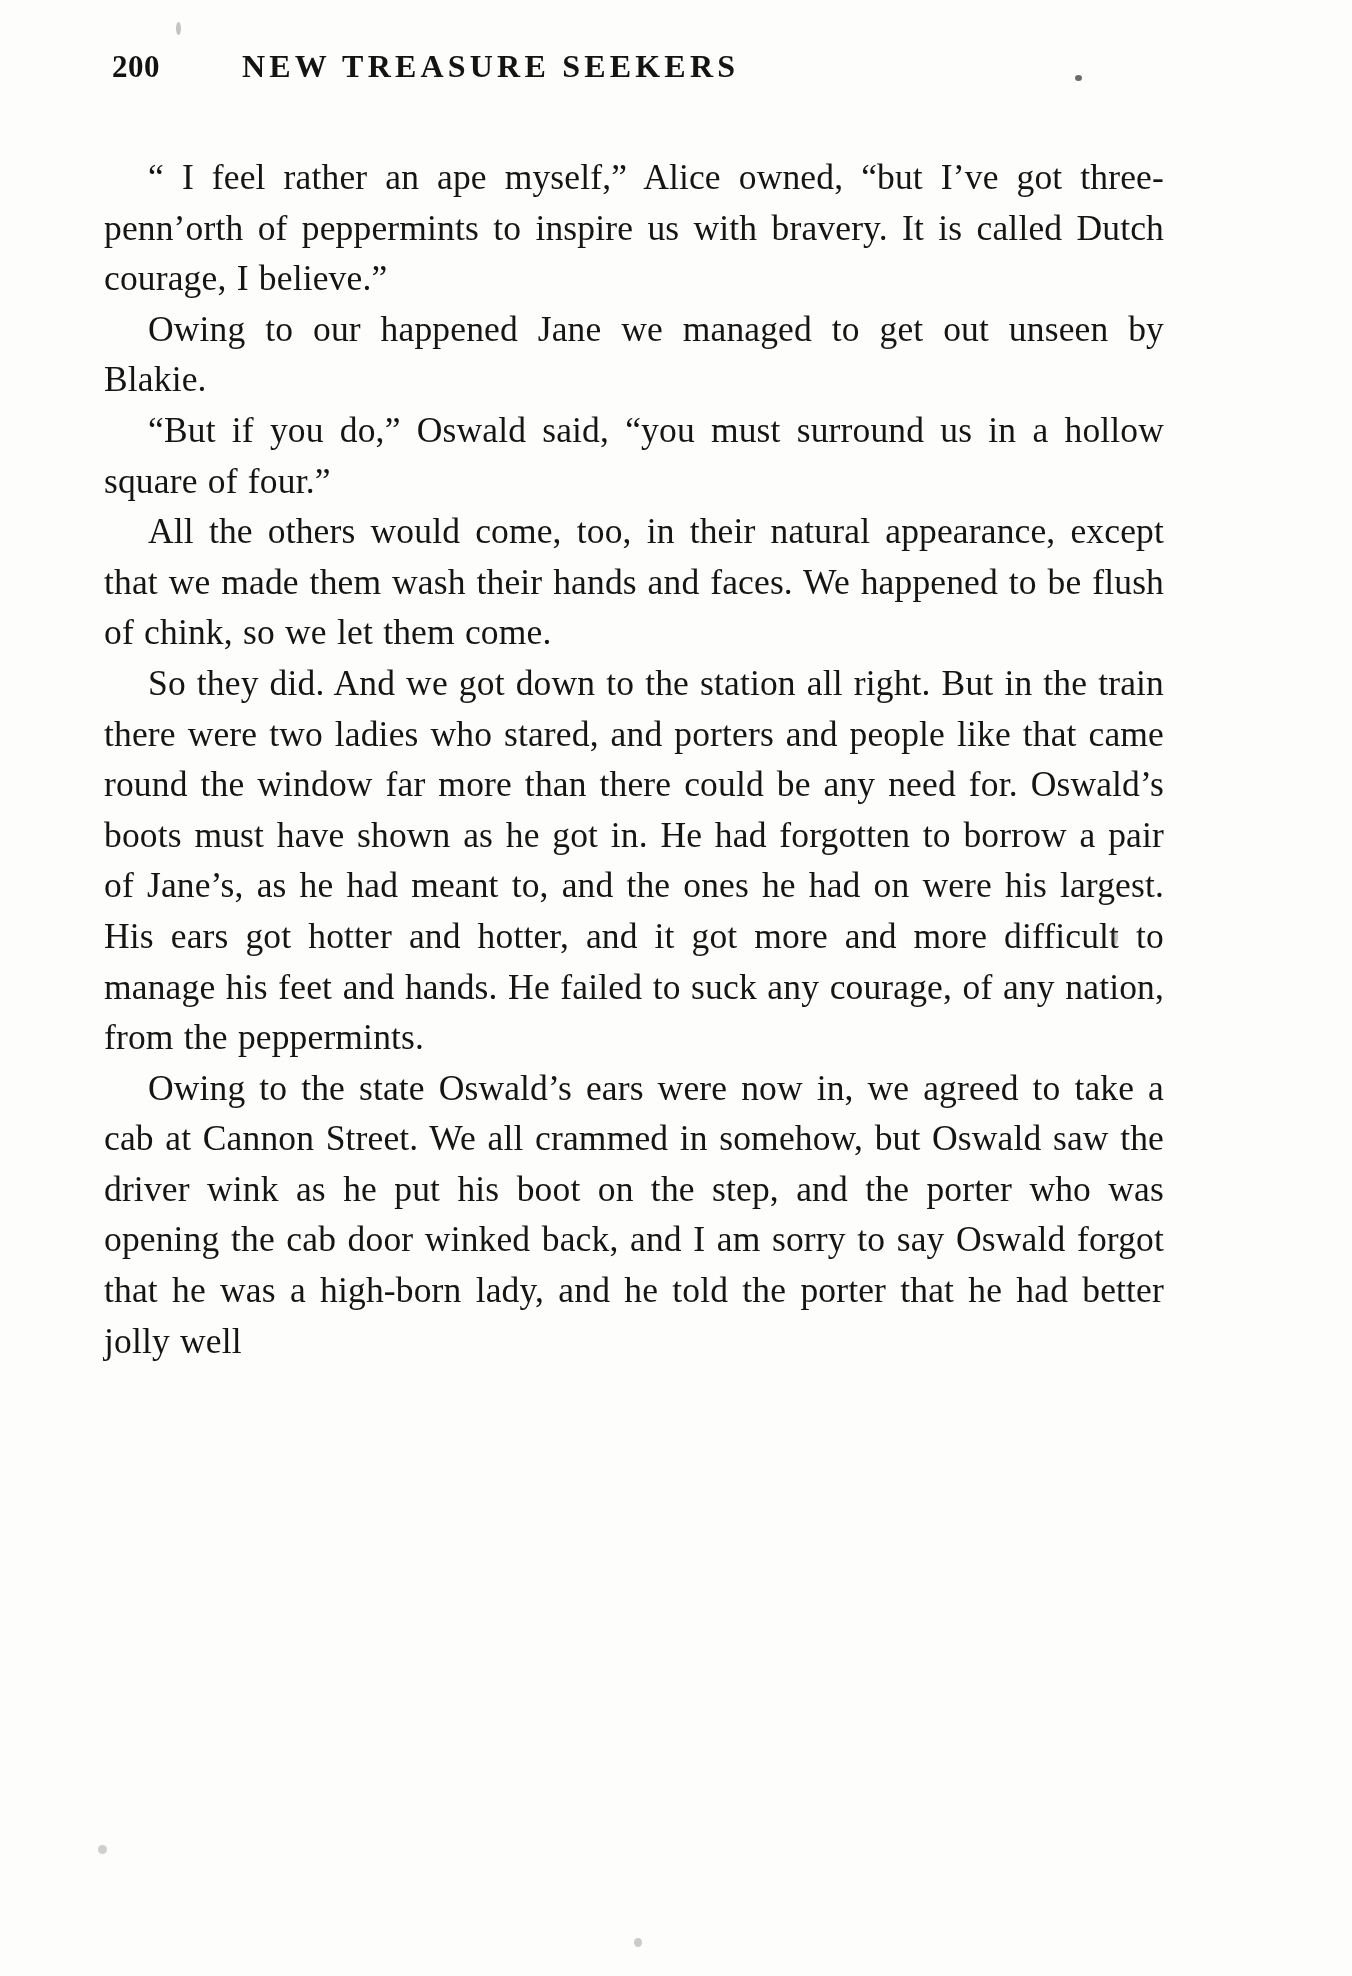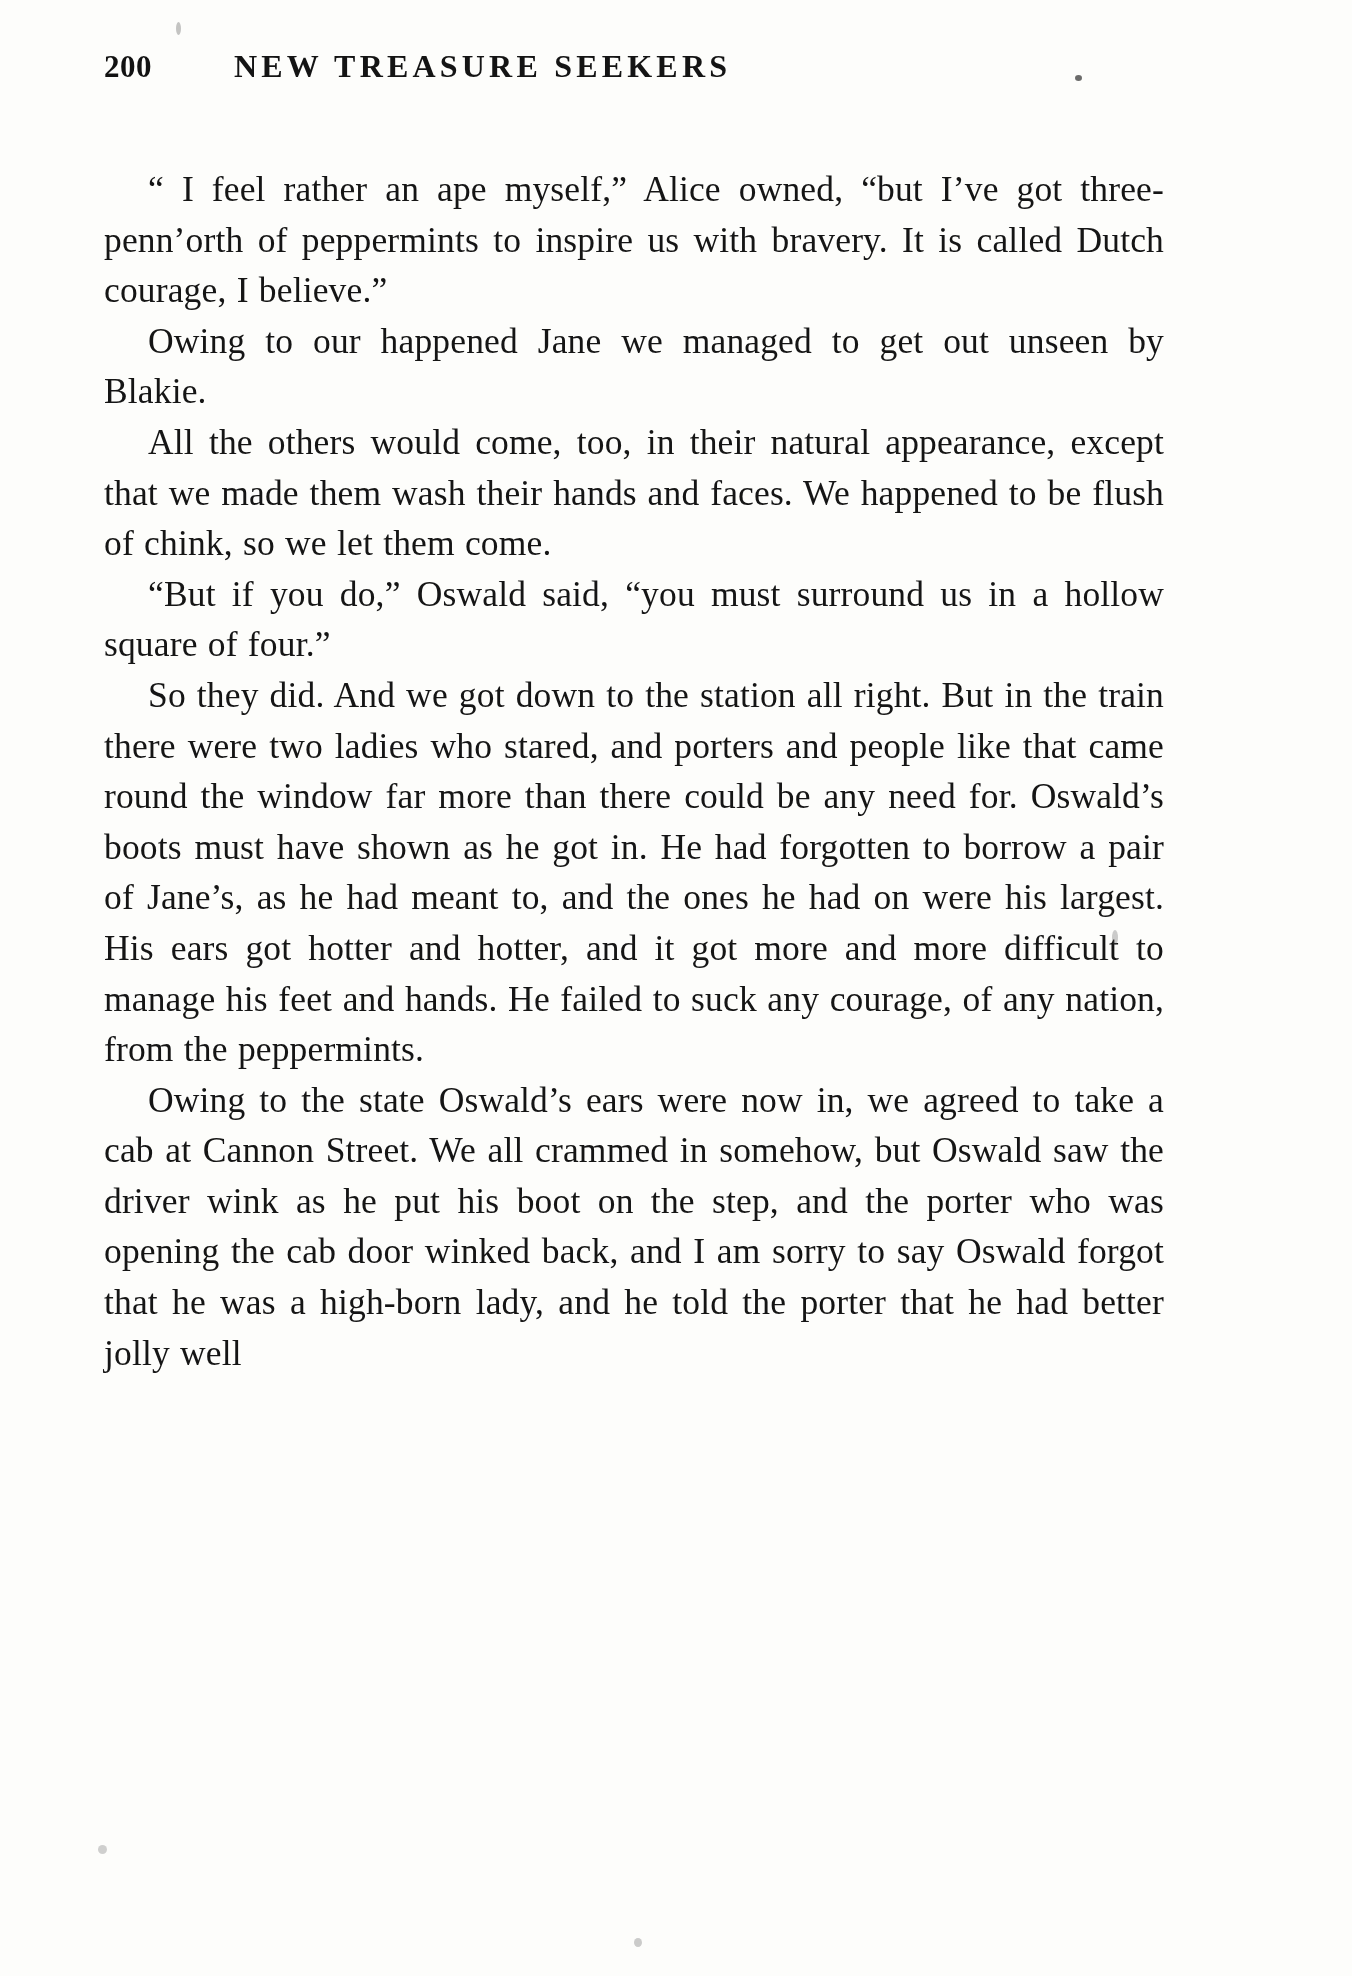--- a/index.html
+++ b/index.html
@@ -18,21 +18,21 @@
   }
   .content {
     position: absolute;
     left: 0;
     top: 0;
     width: 1352px;
     height: 1976px;
   }
   .header {
     position: absolute;
-    left: 104px;
+    left: 112px;
     top: 48px;
     width: 1000px;
     display: flex;
     align-items: baseline;
   }
   .folio {
     font-size: 31px;
     font-weight: bold;
     letter-spacing: 0.5px;
     color: #121212;
@@ -53,21 +53,20 @@
     height: 6px;
     background: #3a3a3a;
     border-radius: 50%;
     opacity: 0.75;
   }
   .body-text {
     position: absolute;
     left: 104px;
     top: 152px;
     width: 1060px;
-    margin-top: 12px;
   }
   p.para {
     margin: 0;
     font-size: 35.5px;
     line-height: 50.6px;
     text-align: justify;
     text-indent: 44px;
     letter-spacing: 0.15px;
     word-spacing: 1.2px;
     color: #151515;
@@ -95,22 +94,22 @@
 
     <div class="header">
       <span class="folio">200</span>
       <span class="running-title">NEW TREASURE SEEKERS</span>
     </div>
     <div class="header-mark"></div>
 
     <div class="body-text">
       <p class="para">“ I feel rather an ape myself,” Alice owned, “but I’ve got three-penn’orth of peppermints to inspire us with bravery.  It is called Dutch courage, I believe.”</p>
       <p class="para">Owing to our happened Jane we managed to get out unseen by Blakie.</p>
+      <p class="para">“But if you do,” Oswald said, “you must surround us in a hollow square of four.”</p>
       <p class="para">All the others would come, too, in their natural appearance, except that we made them wash their hands and faces.  We happened to be flush of chink, so we let them come.</p>
-      <p class="para">“But if you do,” Oswald said, “you must surround us in a hollow square of four.”</p>
       <p class="para">So they did.  And we got down to the station all right.  But in the train there were two ladies who stared, and porters and people like that came round the window far more than there could be any need for.  Oswald’s boots must have shown as he got in.  He had forgotten to borrow a pair of Jane’s, as he had meant to, and the ones he had on were his largest.  His ears got hotter and hotter, and it got more and more difficult to manage his feet and hands.  He failed to suck any courage, of any nation, from the peppermints.</p>
       <p class="para last">Owing to the state Oswald’s ears were now in, we agreed to take a cab at Cannon Street. We all crammed in somehow, but Oswald saw the driver wink as he put his boot on the step, and the porter who was opening the cab door winked back, and I am sorry to say Oswald forgot that he was a high-born lady, and he told the porter that he had better jolly well</p>
     </div>
 
     <div class="speck s1"></div>
     <div class="speck s2"></div>
     <div class="speck s3"></div>
     <div class="speck s4"></div>
 
   </div>

